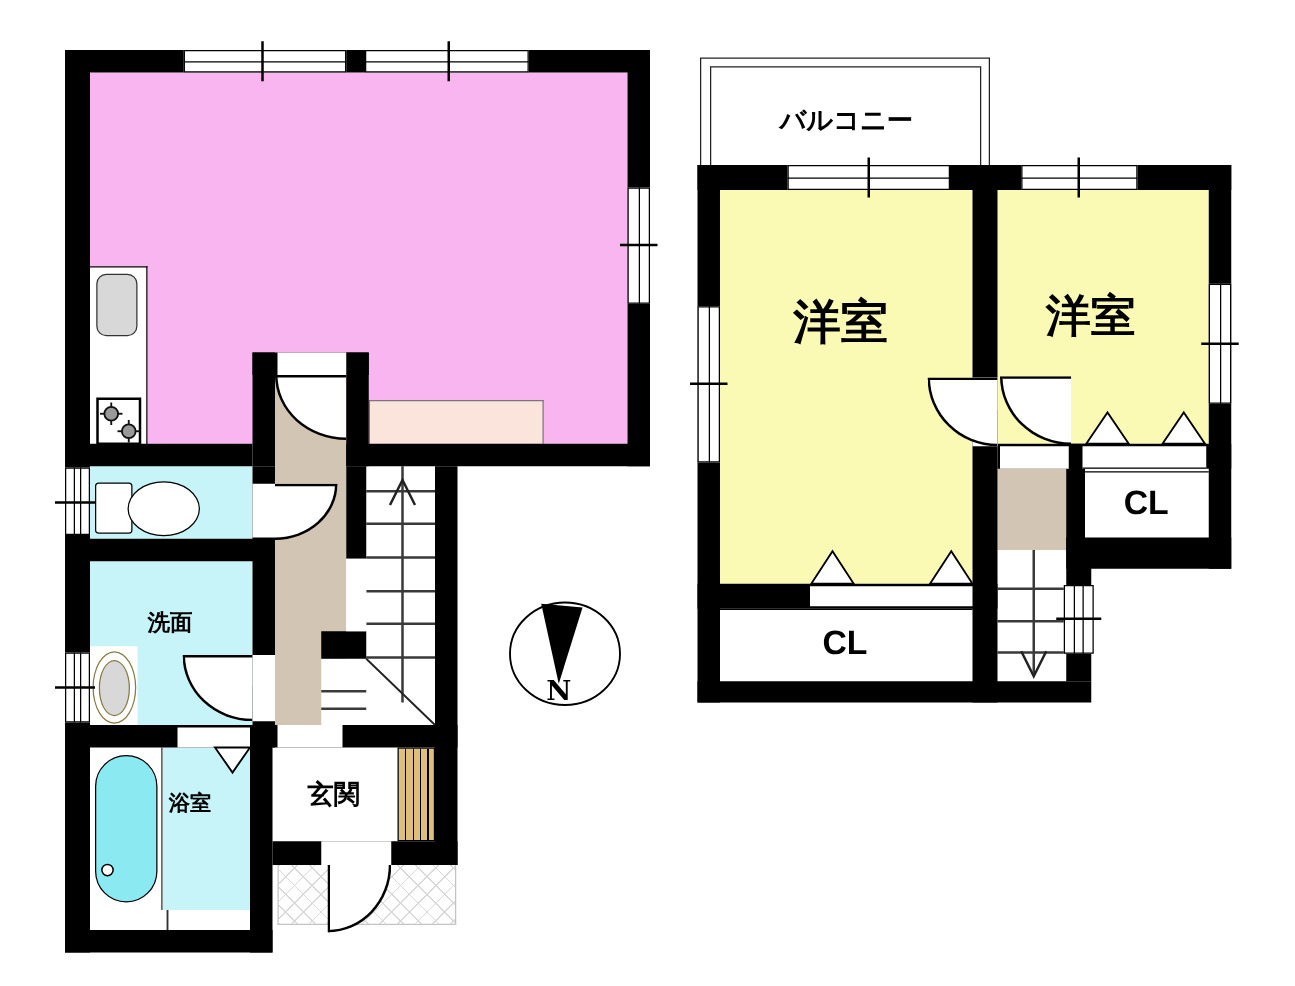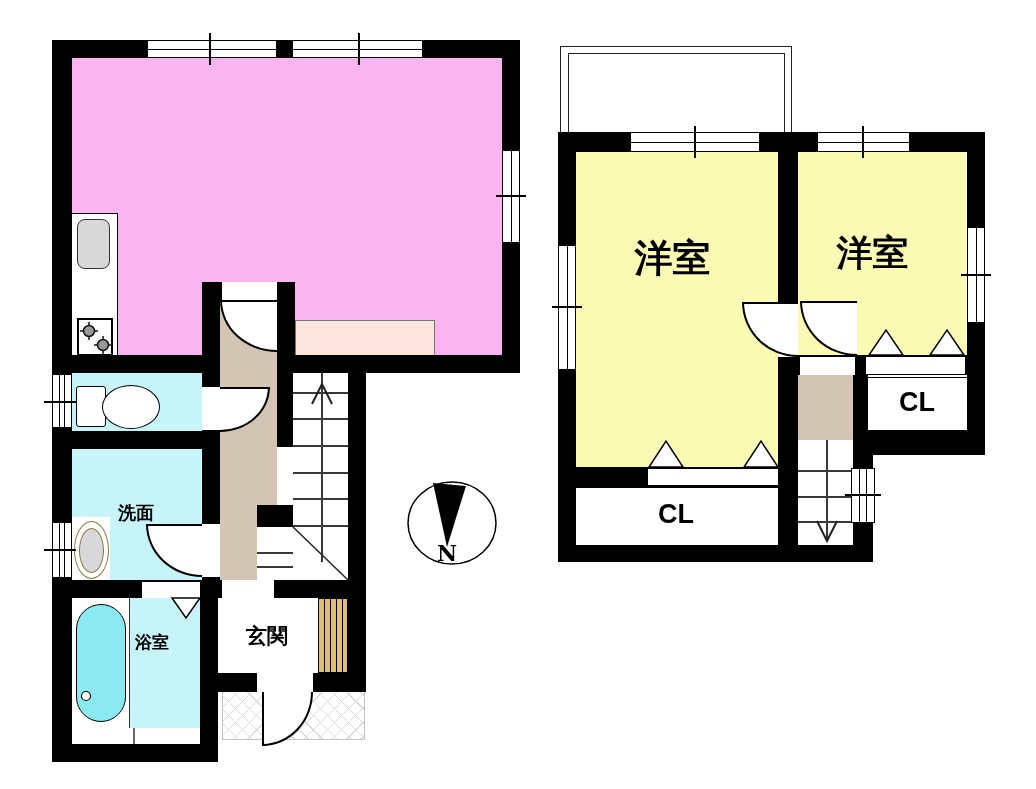--- a/index.html
+++ b/index.html
@@ -209,22 +209,23 @@
     </g>
     <g stroke="#111" stroke-width="1.5">
       <circle cx="103" cy="345" r="5.5" fill="#999"></circle>
       <line x1="103" y1="336" x2="103" y2="340"></line>
         <line x1="103" y1="350" x2="103" y2="354"></line>
       <line x1="94" y1="345" x2="98" y2="345"></line>
         <line x1="108" y1="345" x2="112" y2="345"></line>
     </g>
   </svg>
 
-  <div class="abs L7 lbl" style="left:96px;top:504px;width:80px;font-size:18px;font-weight:700;">洗面</div>
+  <div class="abs L7 lbl" style="left:96px;top:489px;width:80px;font-size:18px;font-weight:700;">洗面</div>
   <div class="abs L7 lbl" style="left:112px;top:634px;width:80px;font-size:17px;font-weight:700;">浴室</div>
   <div class="abs L7 lbl" style="left:227px;top:624px;width:80px;font-size:21px;font-weight:700;">玄関</div>
+  <div class="abs L7 lbl" style="left:592px;top:85px;width:170px;font-size:21px;font-weight:700;">バルコニー</div>
   <div class="abs L7 lbl" style="left:600px;top:238px;width:145px;font-size:38px;font-weight:600;">洋室</div>
   <div class="abs L7 lbl" style="left:800px;top:233px;width:145px;font-size:36px;font-weight:600;">洋室</div>
   <div class="abs L7 lbl" style="left:636px;top:500px;width:80px;font-size:27px;font-weight:700;">CL</div>
   <div class="abs L7 lbl" style="left:877px;top:388px;width:80px;font-size:27px;font-weight:700;">CL</div>
   <div class="abs L7 lbl" style="left:431px;top:541px;width:32px;font-size:22px;font-weight:700;font-family:'DejaVu Serif','Liberation Serif',serif;">N</div>
 
 </div>
 
 </body></html>

